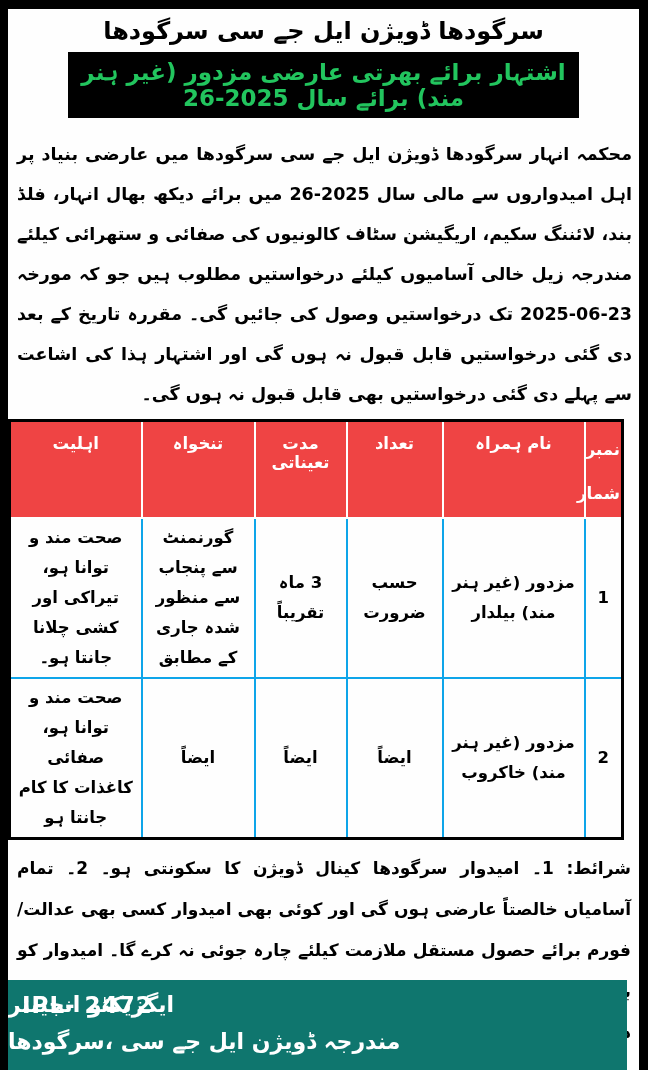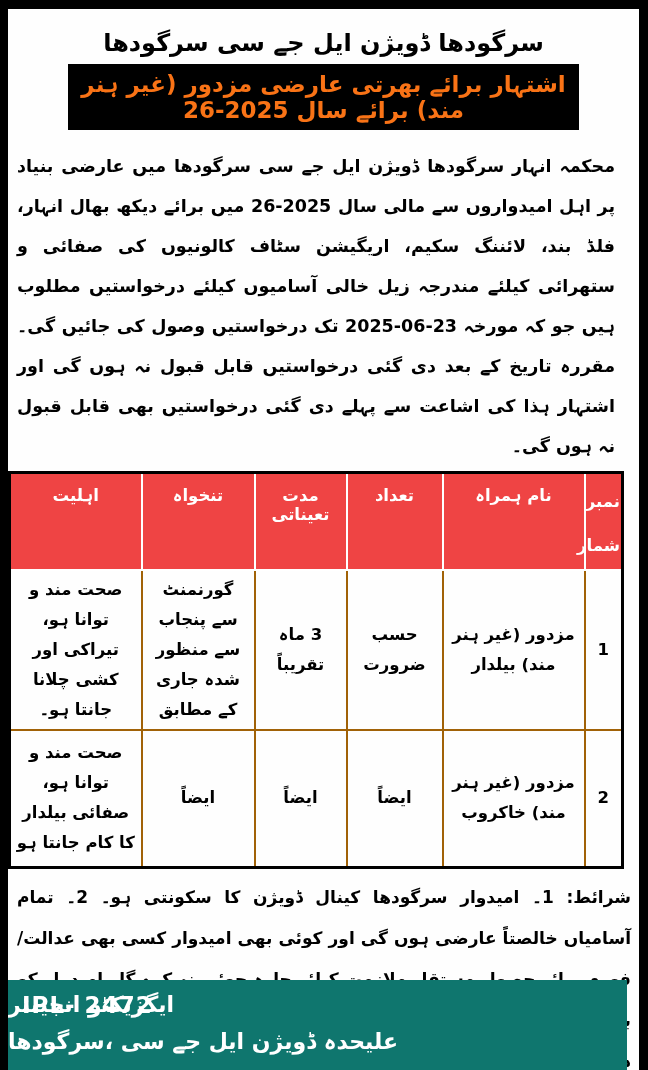--- a/index.html
+++ b/index.html
@@ -10,38 +10,38 @@
     background:#fefefe;
     border-top:9px solid #000;
     border-left:8px solid #000;
     border-right:9px solid #000;
     box-sizing:border-box;
     overflow:hidden;
     font-family:"DejaVu Sans",sans-serif;
     color:#000;
   }
   .title{
-    margin-top:20px;
+    margin-top:8px;
     text-align:center;
     font-size:24px;
     font-weight:700;
     direction:rtl;
   }
   .banner{
     margin:7px auto 16px auto;
     width:511px;height:66px;
-    background:#000;color:#f97316;
+    background:#000;color:#22c55e;
     display:flex;align-items:center;justify-content:center;
     font-size:23px;font-weight:700;
     direction:rtl;
     text-align:center;
   }
   .intro{
     direction:rtl;
-    margin:7px 24px 0 9px;
+    margin:7px 7px 0 9px;
     font-size:17.5px;
     font-weight:700;
     line-height:40px;
     text-align:justify;
   }
   table.jobs{
     direction:rtl;
     border-collapse:collapse;
     margin:5px 6px 0 0;
     margin-right:6px;
@@ -54,21 +54,21 @@
     border:2px solid #fff;
     font-size:16.5px;font-weight:700;
     vertical-align:top;
     padding-top:12px;
     height:88px;
     box-sizing:border-box;
     text-align:center;
   }
   table.jobs th.sr{line-height:44px;padding-top:6px;}
   table.jobs td{
-    border:2px solid #a16207;
+    border:2px solid #0ea5e9;
     font-size:16.5px;font-weight:700;
     text-align:center;
     vertical-align:middle;
     padding:4px 5px;
     line-height:30px;
     box-sizing:border-box;
   }
   tr.r1 td{height:133px;}
   tr.r2 td{height:137px;}
   col.c-sr{width:38px;}
@@ -148,28 +148,28 @@
         <td>3 ماہ تقریباً</td>
         <td>گورنمنٹ سے پنجاب سے منظور شدہ جاری کے مطابق</td>
         <td>صحت مند و توانا ہو، تیراکی اور کشی چلانا جانتا ہو۔</td>
       </tr>
       <tr class="r2">
         <td>2</td>
         <td>مزدور (غیر ہنر مند) خاکروب</td>
         <td>ایضاً</td>
         <td>ایضاً</td>
         <td>ایضاً</td>
-        <td>صحت مند و توانا ہو، صفائی بیلدار کا کام جانتا ہو</td>
+        <td>صحت مند و توانا ہو، صفائی کاغذات کا کام جانتا ہو</td>
       </tr>
     </tbody>
   </table>
 
   <p class="terms">شرائط: 1۔ امیدوار سرگودھا کینال ڈویژن کا سکونتی ہو۔ 2۔ تمام آسامیاں خالصتاً عارضی ہوں گی اور کوئی بھی امیدوار کسی بھی عدالت/فورم برائے حصول مستقل ملازمت کیلئے چارہ جوئی نہ کرے گا۔ امیدوار کو بغیر نوٹس دیئے ملازمت سے برخاست کیا جاسکتا ہے۔ 3۔ امیدوار کو درخواست کے ہمراہ اپنا شناختی کارڈ، ڈومیسائل سرٹیفکیٹ اور تعلیمی سرٹیفکیٹ اسناد کی مصدقہ نقول لگانا ہوں گی۔ نامکمل درخواست پر عمل نہ کیا جائے گا۔ 4۔ امیدوار کو انٹرویو پر آنے کیلئے کوئی سفری الاؤنس نہ دیا جائے گا۔ 5۔ درخواستیں دفتری اوقات کار میں مورخہ 23-06-2025 تک وصول کی جائیں گی۔ 6۔ مقررہ تاریخ کے بعد وصول ہونے والی درخواستوں پر کوئی کاروائی نہ ہوگی۔ 7۔ انٹرویوز زیر دستخطی کے دفتر میں مورخہ 26-06-2025 بوقت 10:00 بجے صبح شروع ہو جائے گا جس کیلئے کوئی علیحدہ کال لیٹر جاری نہیں کیا جائے گا۔ بلکہ اشتہار میں دی گئی مقررہ تاریخ پر انٹرویو پر حاضر ہونا ہوگا۔ 8۔ انٹرویو پر آنے والے امیدوار اپنے ساتھ اصل کاغذات ہمراہ لائیں ورنہ نااہل قرار دیئے جائیں گے۔</p>
 
   <div class="footer">
     <div class="ipl">IPL- 2472</div>
     <div class="sig">
       <div class="sig-title">ایگزیکٹو انجینئر</div>
-      <div class="sig-org">علیحدہ ڈویژن ایل جے سی ،سرگودھا</div>
+      <div class="sig-org">مندرجہ ڈویژن ایل جے سی ،سرگودھا</div>
     </div>
   </div>
 
 </div>
 
 </body></html>

